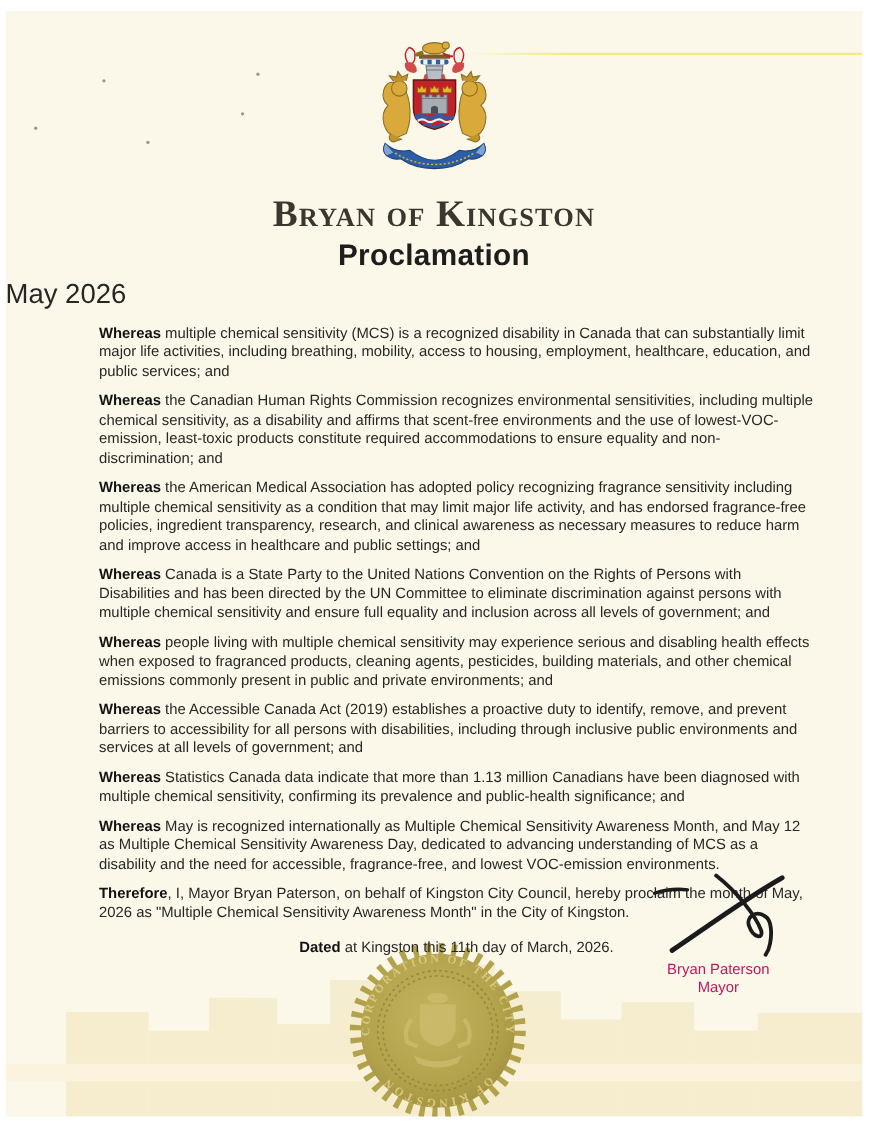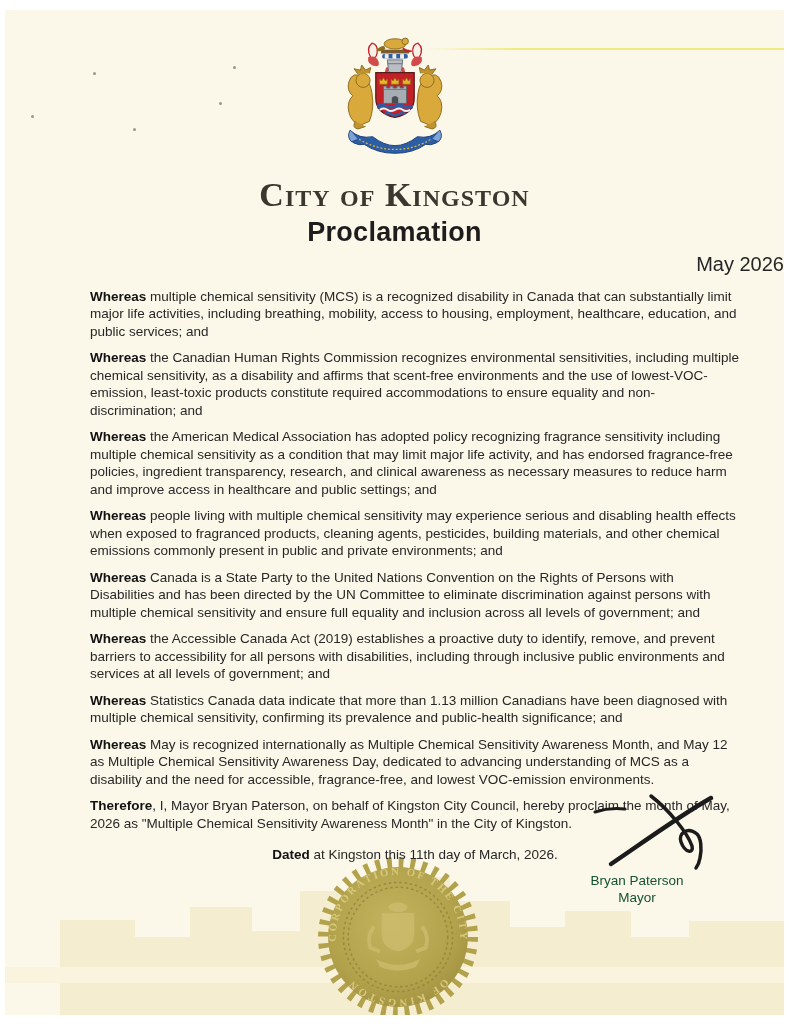--- a/index.html
+++ b/index.html
@@ -17,33 +17,33 @@
   .org{
     margin:4px 0 0;text-align:center;color:#3b372f;
     font-family:"Liberation Serif",serif;font-weight:600;
     font-variant:small-caps;font-size:34px;line-height:1.1;letter-spacing:1px;
   }
   .heading{
     margin:3px 0 0;text-align:center;color:#1d1d1d;
     font-weight:700;font-size:27px;line-height:1.2;letter-spacing:.3px;
   }
   .subject{margin:7px 0 0;text-align:center;color:#262626;font-size:20px;line-height:1.25;}
-  .period{margin:3px 0 8px;text-align:right;color:#262626;font-size:20px;line-height:1.2;}
+  .period{margin:3px 0 8px;text-align:left;color:#262626;font-size:25px;line-height:1.2;}
   .body-text{padding:4px 44px 0 85px;position:relative;z-index:3;}
   .body-text p{
     margin:0 0 9px;color:#272727;font-size:13.5px;line-height:17.5px;
   }
   .body-text p strong{font-weight:700;color:#121212;}
   .body-text p.dated{margin-top:14px;text-align:center;}
   .signature{
     position:absolute;left:588px;top:780px;width:130px;height:85px;z-index:4;
   }
   .signer{
-    position:absolute;left:572px;top:863px;width:120px;z-index:4;
-    text-align:center;color:#14532d;font-size:13.5px;line-height:16px;
+    position:absolute;left:588px;top:863px;width:120px;z-index:4;
+    text-align:center;color:#be185d;font-size:13.5px;line-height:16px;
   }
   .signer .name{display:block;}
   .signer .role{display:block;margin-top:1px;}
   .seal{position:absolute;left:302px;top:836px;width:182px;height:182px;z-index:2;}
   .skyline{position:absolute;left:0;bottom:0;width:100%;height:150px;z-index:1;opacity:.65;}
   .scanline{
     position:absolute;top:38px;left:420px;right:0;height:2px;z-index:5;
     background:linear-gradient(to right,rgba(232,226,42,0),rgba(232,226,42,.55) 25%,rgba(232,226,42,.55));
   }
   .speck{position:absolute;width:3px;height:3px;border-radius:50%;background:#4a4a42;opacity:.55;z-index:5;}
@@ -112,30 +112,30 @@
       </g>
     </g>
 
     <g>
       <path d="M30,152 q14,14 35,10 q18,14 35,14 q17,0 35,-14 q21,4 35,-10 q6,14 -6,20 q-8,4 -16,2 q-20,14 -48,14 q-28,0 -48,-14 q-8,2 -16,-2 q-12,-6 -6,-20z" fill="#2b5ea7" stroke="#1c3f74" stroke-width="1.5"></path>
       <path d="M44,166 q26,16 56,16 q30,0 56,-16" stroke="#e8b824" stroke-width="2" stroke-dasharray="3 3" fill="none"></path>
       <path d="M30,152 q-6,10 2,18 l10,-4 M170,152 q6,10 -2,18 l-10,-4" fill="#7fa3d4" stroke="#1c3f74" stroke-width="1.2"></path>
     </g>
   </svg>
 
-  <div class="org">City of Kingston</div>
+  <div class="org">Bryan of Kingston</div>
   <div class="heading">Proclamation</div>
   <div class="period">May 2026</div>
 
   <div class="body-text">
     <p><strong>Whereas</strong><span> multiple chemical sensitivity (MCS) is a recognized disability in Canada that can substantially limit major life activities, including breathing, mobility, access to housing, employment, healthcare, education, and public services; and</span></p>
     <p><strong>Whereas</strong><span> the Canadian Human Rights Commission recognizes environmental sensitivities, including multiple chemical sensitivity, as a disability and affirms that scent-free environments and the use of lowest-VOC-emission, least-toxic products constitute required accommodations to ensure equality and non-discrimination; and</span></p>
     <p><strong>Whereas</strong><span> the American Medical Association has adopted policy recognizing fragrance sensitivity including multiple chemical sensitivity as a condition that may limit major life activity, and has endorsed fragrance-free policies, ingredient transparency, research, and clinical awareness as necessary measures to reduce harm and improve access in healthcare and public settings; and</span></p>
+    <p><strong>Whereas</strong><span> Canada is a State Party to the United Nations Convention on the Rights of Persons with Disabilities and has been directed by the UN Committee to eliminate discrimination against persons with multiple chemical sensitivity and ensure full equality and inclusion across all levels of government; and</span></p>
     <p><strong>Whereas</strong><span> people living with multiple chemical sensitivity may experience serious and disabling health effects when exposed to fragranced products, cleaning agents, pesticides, building materials, and other chemical emissions commonly present in public and private environments; and</span></p>
-    <p><strong>Whereas</strong><span> Canada is a State Party to the United Nations Convention on the Rights of Persons with Disabilities and has been directed by the UN Committee to eliminate discrimination against persons with multiple chemical sensitivity and ensure full equality and inclusion across all levels of government; and</span></p>
     <p><strong>Whereas</strong><span> the Accessible Canada Act (2019) establishes a proactive duty to identify, remove, and prevent barriers to accessibility for all persons with disabilities, including through inclusive public environments and services at all levels of government; and</span></p>
     <p><strong>Whereas</strong><span> Statistics Canada data indicate that more than 1.13 million Canadians have been diagnosed with multiple chemical sensitivity, confirming its prevalence and public-health significance; and</span></p>
     <p><strong>Whereas</strong><span> May is recognized internationally as Multiple Chemical Sensitivity Awareness Month, and May 12 as Multiple Chemical Sensitivity Awareness Day, dedicated to advancing understanding of MCS as a disability and the need for accessible, fragrance-free, and lowest VOC-emission environments.</span></p>
     <p><strong>Therefore</strong><span>, I, Mayor Bryan Paterson, on behalf of Kingston City Council, hereby proclaim the month of May, 2026 as "Multiple Chemical Sensitivity Awareness Month" in the City of Kingston.</span></p>
     <p class="dated"><strong>Dated</strong><span> at Kingston this 11th day of March, 2026.</span></p>
   </div>
 
   <svg class="signature" viewBox="0 0 130 85" aria-hidden="true">
     <g fill="none" stroke="#1b1b1b" stroke-linecap="round">
       <path d="M2,22 q15,-5 30,-3" stroke-width="3"></path>

